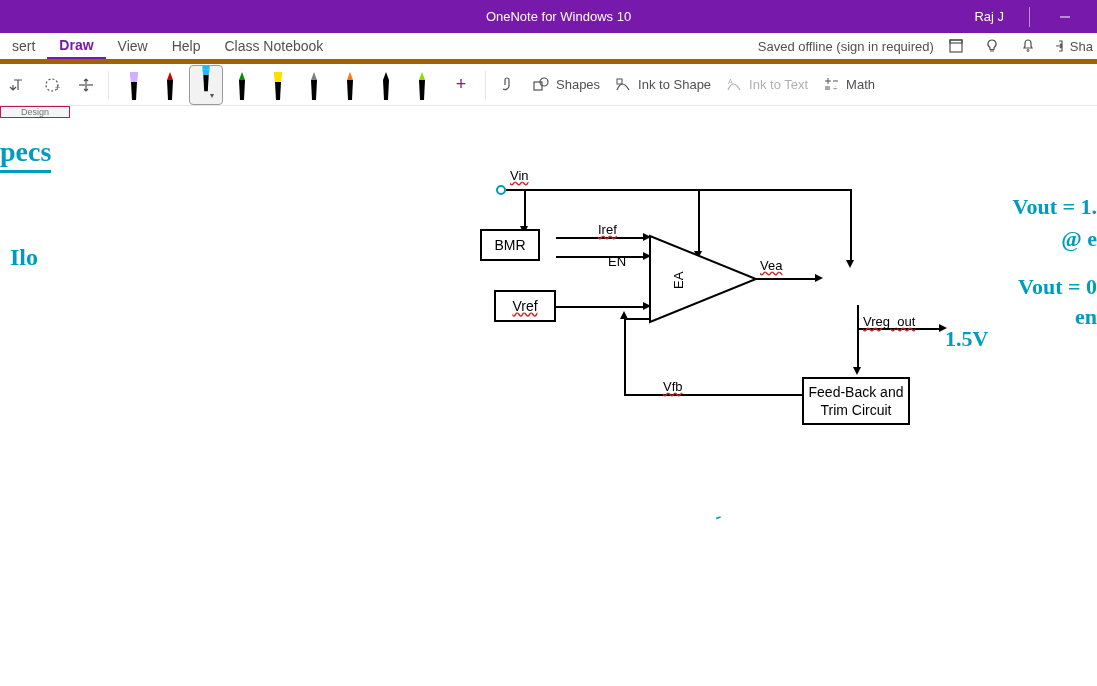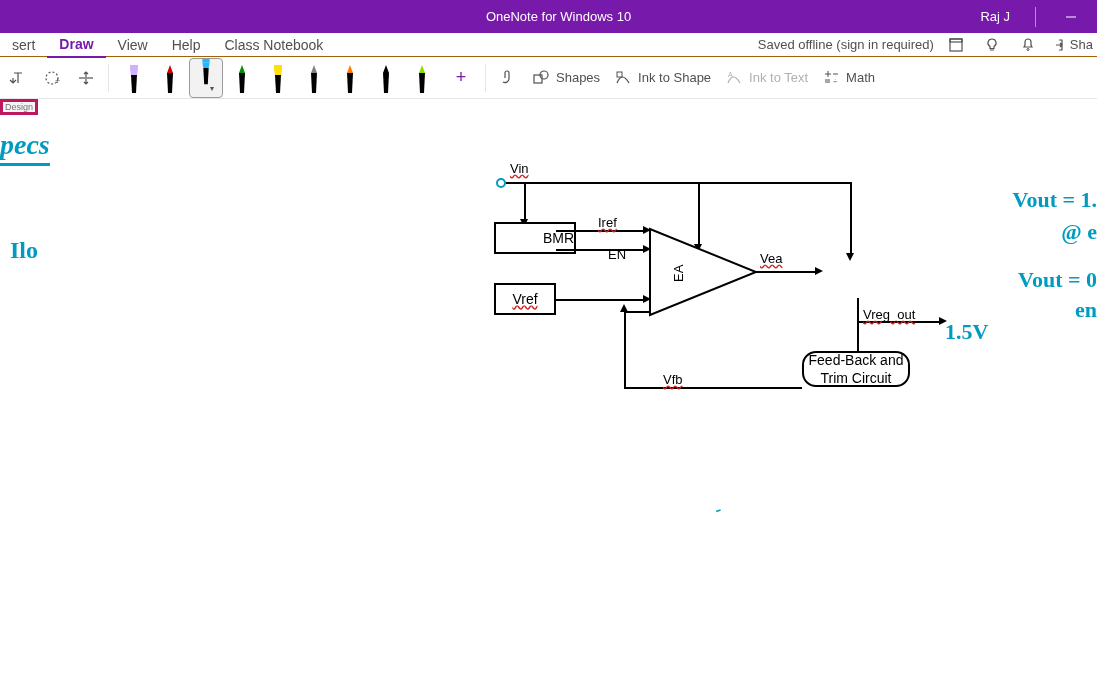--- a/index.html
+++ b/index.html
@@ -21,34 +21,34 @@
     transform: translateX(-50%);
     font-size: 13px;
     font-weight: 400;
     margin-left: 10px;
   }
   .titlebar-right {
     margin-left: auto;
     display: flex;
     align-items: center;
     gap: 15px;
-    padding-right: 6px;
+    padding-right: 12px;
   }
   .user { font-size: 13px; padding: 0 10px; }
   .divider-v { width: 1px; height: 20px; background: rgba(255,255,255,0.5); }
   .winbtn { width: 40px; height: 33px; display:flex; align-items:center; justify-content:center; }
   .winbtn svg { width: 12px; height: 12px; }
 
   
   .menurow {
-    height: 24px;
+    height: 31px;
     background: #fff;
     display: flex;
     align-items: center;
-    border-bottom: 1px solid #a16207;
+    border-bottom: 5px solid #a16207;
     font-size: 14px;
     position: relative;
     text-align: right;
   }
   .menurow .tab { padding: 4px 12px; color: #505050; }
   .menurow .tab.active { color: #7719AA; font-weight: 600; border-bottom: 2px solid #7719AA; }
   .menurow-right {
     margin-left: auto;
     display: flex;
     align-items: center;
@@ -93,21 +93,21 @@
 
   
   .canvas {
     position: relative;
     width: 1097px;
     height: 583px;
     background: #fff;
   }
   .mini-ruler {
     position:absolute; left:0; top:0;
-    font-size:9px; color:#757575; border:3px solid #be185d; padding:0 2px; background:#f5f5f5;
+    font-size:9px; color:#757575; border:1px solid #be185d; padding:0 20px; background:#f5f5f5;
   }
 
   .ink-teal {
     position:absolute;
     font-family: "Segoe Script", cursive;
     color: #009cbf;
     font-weight:600;
   }
   .ink-underline { border-bottom: 3px solid #009cbf; }
 
@@ -310,21 +310,21 @@
         <line x1="3" y1="11" x2="8" y2="11" stroke="#505050"></line>
         <text x="11" y="15" font-size="8" fill="#505050">÷</text>
       </svg>
     <span>Math</span>
   </div>
 </div>
 
 <div class="canvas">
   <div class="mini-ruler">Design</div>
 
-  <div class="ink-teal ink-underline" style="left:0; top:30px; font-size:28px; padding-bottom:2px;font-style:italic;">pecs</div>
+  <div class="ink-teal ink-underline" style="left:0; top:30px; font-size:28px; padding-bottom:2px;">pecs</div>
   <div class="ink-teal" style="left:10px; top:138px; font-size:24px;">Ilo</div>
 
   <div class="ink-teal" style="right:0; top:88px; font-size:22px;">Vout  = 1.</div>
   <div class="ink-teal" style="right:0; top:120px; font-size:22px;">@ e</div>
   <div class="ink-teal" style="right:0; top:168px; font-size:22px;">Vout = 0</div>
   <div class="ink-teal" style="right:0; top:198px; font-size:22px;">en</div>
   <div class="ink-teal" style="left:945px; top:220px; font-size:22px;">1.5V</div>
 
   <div class="ink-teal" style="left:715px; top:400px; font-size:18px; transform:rotate(-20deg);">-</div>
 
@@ -339,21 +339,21 @@
   <div class="arrowhead-d" style="left:520px; top:120px;"></div>
 
   <div class="line hline" style="left:524px; top:83px; width:326px;"></div>
 
   <div class="line vline" style="left:698px; top:83px; height:63px;"></div>
   <div class="arrowhead-d" style="left:694px; top:145px;"></div>
 
   <div class="line vline" style="left:850px; top:83px; height:72px;"></div>
   <div class="arrowhead-d" style="left:846px; top:154px;"></div>
 
-  <div class="blk" style="left:494px; top:123px; width:82px; height:32px;justify-content:flex-end;">
+  <div class="blk" style="left:480px; top:123px; width:60px; height:32px;">
       <span>BMR</span>
     </div>
 
   <div class="blk" style="left:494px; top:184px; width:62px; height:32px;">
       <span class="dash-red">Vref</span>
     </div>
 
   <div class="line hline" style="left:556px; top:131px; width:88px;"></div>
   <div class="arrowhead-r" style="left:643px; top:127px;"></div>
   <div class="lbl" style="left:598px; top:116px;"><span class="dash-red">Iref</span></div>
@@ -376,21 +376,21 @@
 
 
   <div class="line vline" style="left:857px; top:199px; height:24px;"></div>
   <div class="line hline" style="left:857px; top:222px; width:83px;"></div>
   <div class="arrowhead-r" style="left:939px; top:218px;"></div>
   <div class="lbl" style="left:863px; top:208px;"><span class="dash-red">Vreg_out</span></div>
 
   <div class="line vline" style="left:857px; top:222px; height:40px;"></div>
   <div class="arrowhead-d" style="left:853px; top:261px;"></div>
 
-  <div class="blk" style="left:802px; top:252px; width:108px; height:36px; flex-direction:column;border-radius:14px;">
+  <div class="blk" style="left:802px; top:271px; width:108px; height:48px; flex-direction:column;">
     <span>Feed-Back and</span>
     <span>Trim Circuit</span>
   </div>
 
   <div class="line hline" style="left:624px; top:288px; width:178px;"></div>
   <div class="line vline" style="left:624px; top:212px; height:78px;"></div>
   <div class="arrowhead-u" style="left:620px; top:205px;"></div>
 
   <div class="line hline" style="left:624px; top:212px; width:26px;"></div>
   <div class="lbl" style="left:663px; top:273px;"><span class="dash-red">Vfb</span></div>

